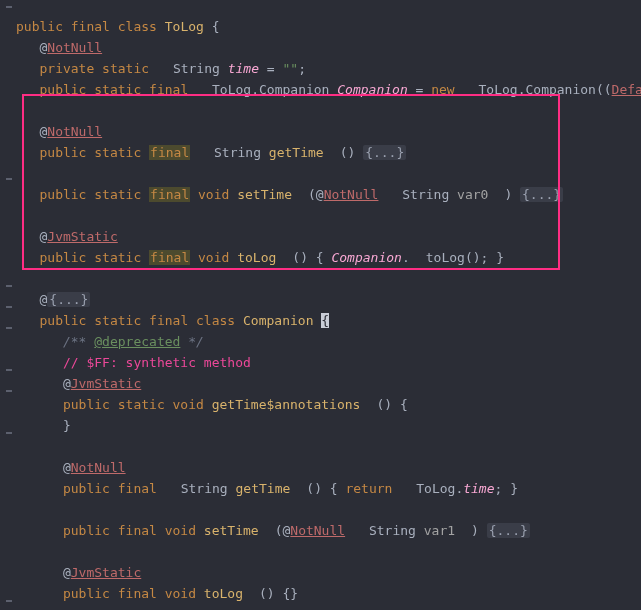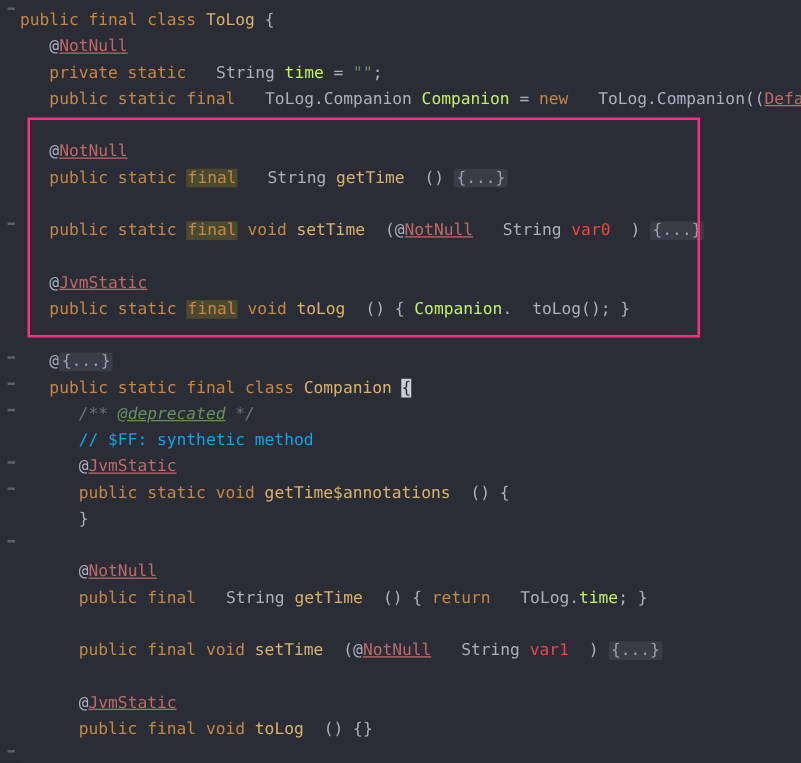--- a/index.html
+++ b/index.html
@@ -21,38 +21,38 @@
     background: #2b2d36;
   }
   .gut-mark {
     position: absolute;
     left: 6px;
     width: 6px; height: 2px;
     background: #5c606e;
   }
   .code-area {
     position: absolute;
-    left: 16px; top: 6px;
+    left: 16px; top: 16px;
     width: 625px;
     white-space: pre;
   }
   .line { height: 21px; }
   .kw { color: #c58844; }          
   .type { color: #a9b0be; margin-left: 16px; }        
   .ann { color: #bf6a6a; text-decoration: underline; }         
   .name { color: #d9b36c; }        
   .str { color: #6a8f5f; }         
-  .param { color: #ef4444; }       
+  .param { color: #a3a3a3; }       
   .punct { color: #a9b0be; }
   .br { color: #a9b0be; }
   .folded-brace { background: #3a3d48; color: #9aa0af; padding: 0 2px; border-radius:2px;}
-  .italic { color: #bef264; }
-  .comment { color: #0ea5e9; }
+  .italic { font-style: italic; color: #f9a8d4; }
+  .comment { color: #ec4899; }
   .doccomment { color: #6c7383; font-style: italic; }
-  .doctag { color: #6a8f5f; text-decoration: underline; font-style: italic; }
+  .doctag { color: #6a8f5f; text-decoration: underline; }
   .highlight-final { background: #4c4a2e; color: #c58844; padding: 0 1px; }
   .cursor { background: #c9cdd7; color: #2b2d36; }
   .pink-box {
     position: absolute;
     border: 2px solid #ff2d84;
     pointer-events: none;
   }
 </style>
 </head>
 <body>

